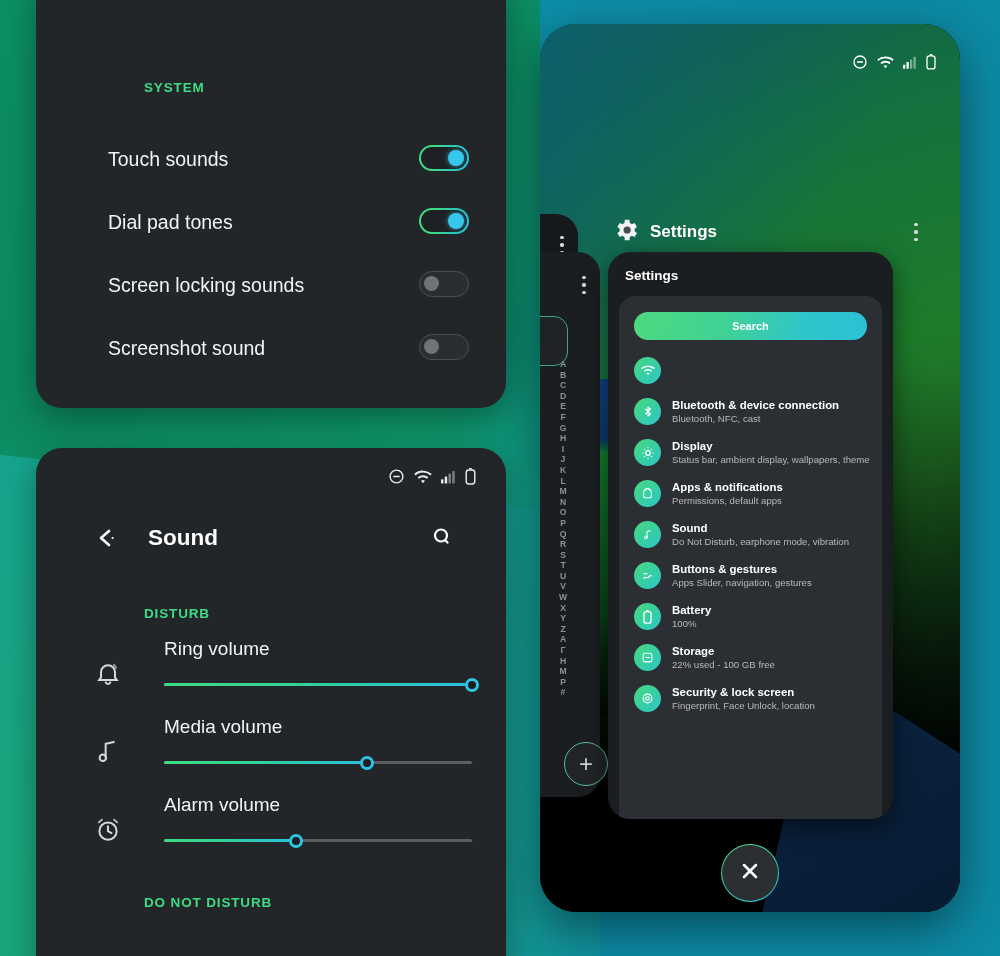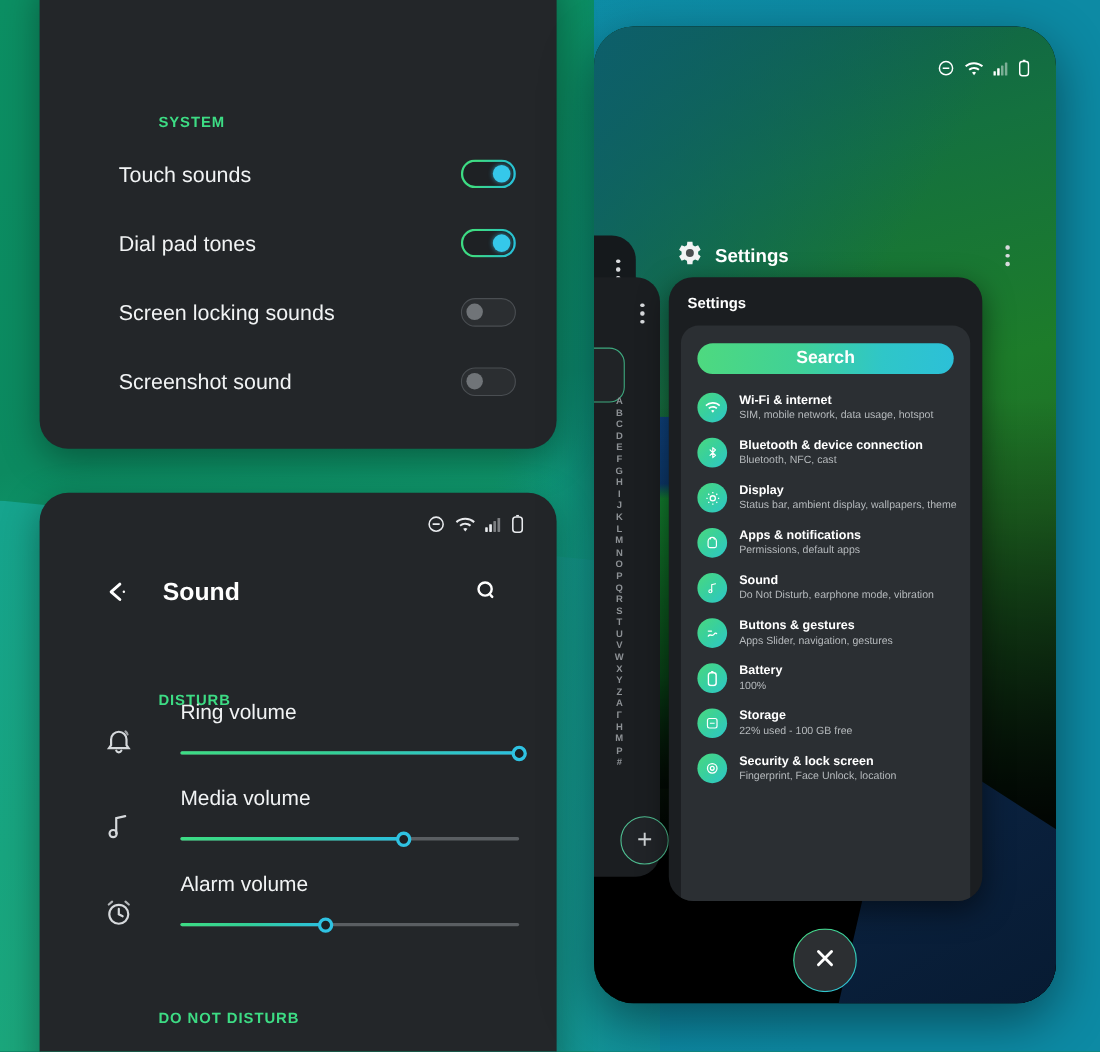--- a/index.html
+++ b/index.html
@@ -37,21 +37,20 @@
     overflow:hidden;
   }
   #panel-system { left:36px; top:-28px; width:470px; height:436px; }
   #panel-sound  { left:36px; top:448px; width:470px; height:540px; }
 
   .section-label {
     color:#3ddc84;
     font-size:13.5px;
     font-weight:700;
     letter-spacing:.85px;
-    margin-top:23px;
   }
 
   
   .toggle-row {
     position:absolute; left:0; right:0; height:63px;
     display:flex; align-items:flex-end;
   }
   .toggle-row .label {
     color:#f1f3f4; font-size:19.5px; padding-left:72px; flex:1;
   }
@@ -188,21 +187,21 @@
     padding:16px 0 0 17px;
   }
   #settings-inner {
     position:absolute; left:11px; right:11px; top:44px; bottom:-20px;
     background:#2b2f33; border-radius:16px 16px 10px 10px; overflow:hidden;
   }
   .search-pill {
     margin:16px 15px 0 15px; height:28px; border-radius:14px;
     background:linear-gradient(95deg,#4ed97f 0%,#40d197 40%,#2fc6c8 72%,#2cc0d8 100%);
     display:flex; align-items:center; justify-content:center;
-    color:#ffffff; font-size:16px; font-weight:700;
+    color:#ffffff; font-size:11px; font-weight:700;
   }
   .settings-list { padding:10px 0 0 0; }
   .s-row { display:flex; align-items:center; padding:7px 12px 7px 15px; }
   .s-icon {
     width:27px; height:27px; border-radius:50%; flex:none;
     background:linear-gradient(135deg,#4ad87f 0%,#37cfa0 50%,#2ec6c9 100%);
     display:flex; align-items:center; justify-content:center;
   }
   .s-text { margin-left:11px; min-width:0; }
   .s-title { color:#ffffff; font-size:11.4px; font-weight:700; line-height:14px; white-space:nowrap; }
@@ -471,24 +470,20 @@
       <div class="search-pill">Search</div>
       <div class="settings-list" id="settings-list">
           <div class="s-row">
             <div class="s-icon">
               <svg width="14" height="11" viewBox="0 0 24 18" fill="#fff">
                 <path d="M12 17.2l-2.6-3.3a4.2 4.2 0 015.2 0z"></path>
                 <path d="M12 9.2c-2.1 0-4 .8-5.5 2.1l-1.6-2A11 11 0 0112 6.6c2.7 0 5.2 1 7.1 2.7l-1.6 2A8.3 8.3 0 0012 9.2z"></path>
                 <path d="M12 3.1C8.2 3.1 4.7 4.5 2 6.9L.4 4.9A16.9 16.9 0 0112 .5c4.5 0 8.6 1.7 11.6 4.4l-1.6 2A14.7 14.7 0 0012 3.1z"></path>
               </svg>
             </div>
-            <div class="s-text">
-              <div class="s-title">Wi-Fi &amp; internet</div>
-              <div class="s-sub">SIM, mobile network, data usage, hotspot</div>
-            </div>
           </div>
           <div class="s-row">
             <div class="s-icon">
               <svg width="12" height="15" viewBox="0 0 24 24" fill="none" stroke="#fff" stroke-width="2.2" stroke-linecap="round" stroke-linejoin="round">
                 <polyline points="7,7 17,17 12,21 12,3 17,7 7,17"></polyline>
               </svg>
             </div>
             <div class="s-text">
               <div class="s-title">Bluetooth &amp; device connection</div>
               <div class="s-sub">Bluetooth, NFC, cast</div>

